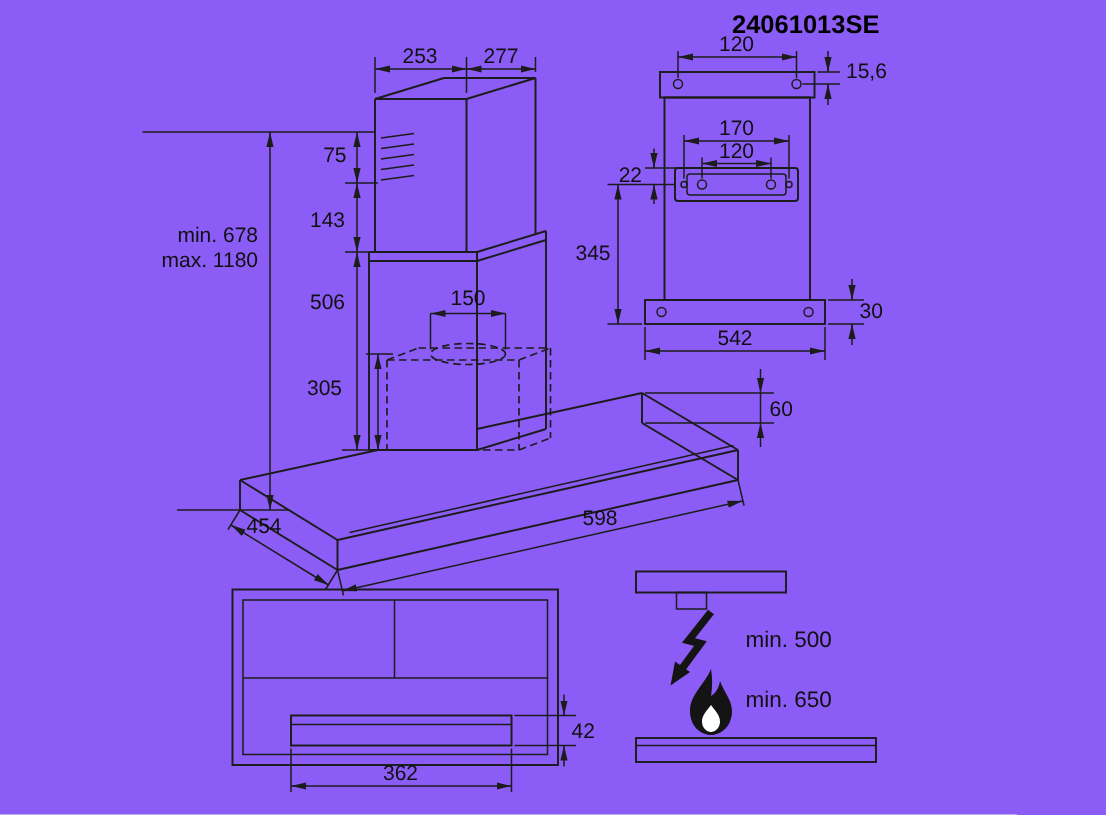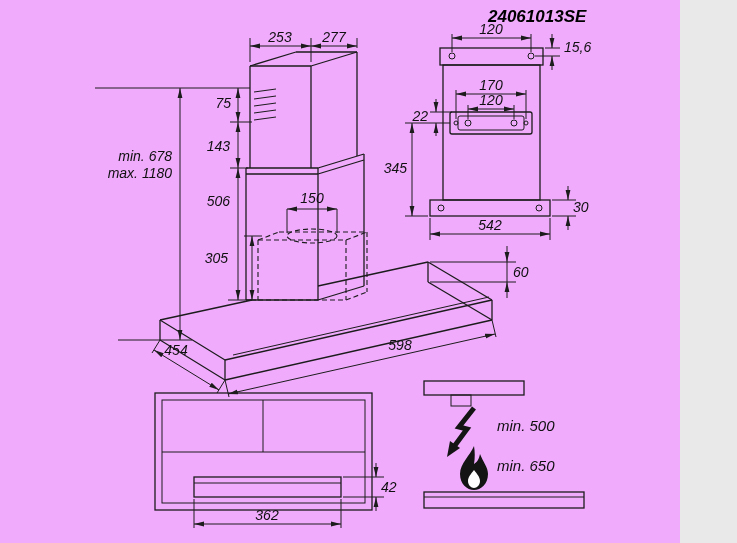--- a/index.html
+++ b/index.html
@@ -1,18 +1,18 @@
 <!DOCTYPE html>
 <html><head>
 <meta charset="utf-8">
 <style>
   html,body{margin:0;padding:0;background:#e9e9e9;}
   .page{
-    position:relative;width:680px;height:543px;background:#f0abfc;
-    font-family:"Liberation Sans",sans-serif;overflow:hidden;font-style:italic;
+    position:relative;width:737px;height:543px;background:#8b5cf6;
+    font-family:"Liberation Sans",sans-serif;overflow:hidden;
   }
   svg{display:block}
   .ln{stroke:#1c1c1c;stroke-width:1.3;fill:none;stroke-linecap:butt;}
   .thin{stroke:#1c1c1c;stroke-width:1;fill:none;}
   .dash{stroke:#1c1c1c;stroke-width:1.1;fill:none;stroke-dasharray:5 3;}
   .txt{font-family:"Liberation Sans",sans-serif;font-size:14px;fill:#101010;}
   .txt-lg{font-family:"Liberation Sans",sans-serif;font-size:15px;fill:#101010;}
   .title-txt{font-family:"Liberation Sans",sans-serif;font-size:17px;font-weight:bold;fill:#000;}
   .blk{fill:#141414;stroke:none;}
 </style>

